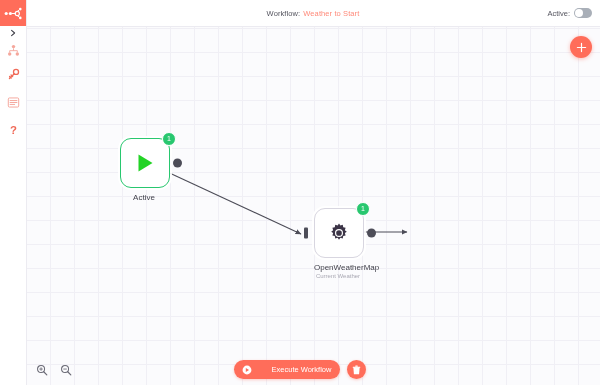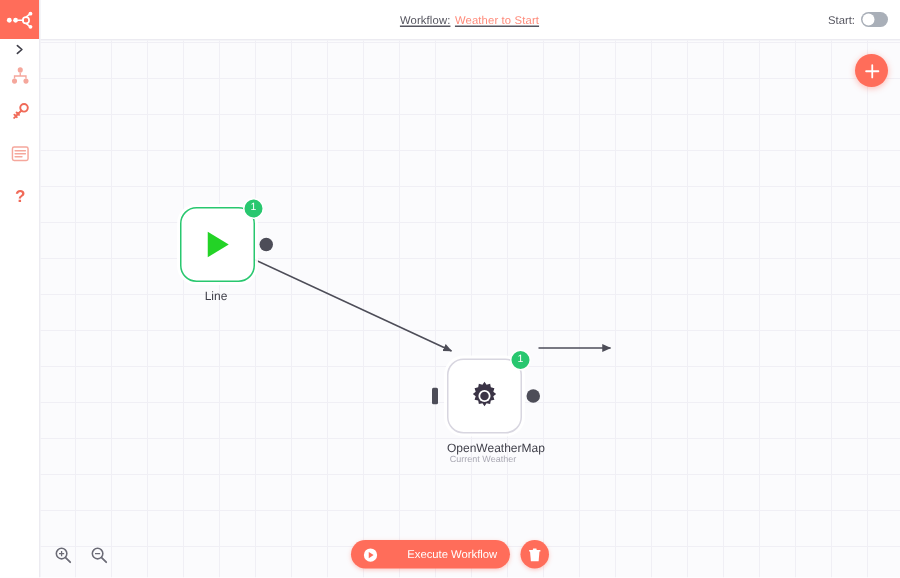--- a/index.html
+++ b/index.html
@@ -50,21 +50,20 @@
     border-bottom: 1px solid #ecebf1;
     z-index: 20;
   }
   #workflow-title {
     position: absolute; left: 0; top: 0;
     width: 574px; height: 26px;
     display: flex; align-items: center; justify-content: center;
     font-size: 7.5px; color: #55555f;
     letter-spacing: .1px;
     white-space: nowrap;
-    text-decoration: underline;
   }
   #workflow-title .wf-label { color: #55555f; margin-right: 3px; }
   #workflow-title .wf-name  { color: #ff8b7b; }
 
   #active-area {
     position: absolute; right: 8px; top: 0;
     height: 26px;
     display: flex; align-items: center; gap: 4px;
   }
   #active-label { font-size: 7.5px; color: #55555f; }
@@ -246,25 +245,25 @@
 
     <div class="node" style="left:94px; top:112px;">
       <div class="node-box">
         <span class="node-badge">1</span>
         <svg width="22" height="22" viewBox="0 0 22 22">
           <path d="M4.5 2.5 L18.5 11 L4.5 19.5 Z" fill="#23d326"></path>
         </svg>
         <span class="endpoint-out"></span>
       </div>
       <div class="node-caption">
-        <div class="node-label">Line</div>
+        <div class="node-label">Active</div>
       </div>
     </div>
 
-    <div class="node" style="left:272px; top:182px;margin-top:31px;">
+    <div class="node" style="left:288px; top:182px;">
       <div class="node-box dim">
         <span class="node-badge">1</span>
         <span class="endpoint-in"></span>
         <svg width="22" height="22" viewBox="0 0 24 24">
           <path fill="#3b3446" d="M12 1.6 l1.5 2.2 2.6-.7 .5 2.6 2.6 .6 -.8 2.6 2.1 1.6 -2.1 1.6 .8 2.6 -2.6 .6 -.5 2.6 -2.6-.7 -1.5 2.2 -1.5-2.2 -2.6 .7 -.5-2.6 -2.6-.6 .8-2.6 -2.1-1.6 2.1-1.6 -.8-2.6 2.6-.6 .5-2.6 2.6 .7 z"></path>
           <circle cx="12" cy="12" r="4.4" fill="#ffffff"></circle>
           <circle cx="12" cy="12" r="3.1" fill="#3b3446"></circle>
         </svg>
         <span class="endpoint-out"></span>
       </div>
@@ -276,21 +275,21 @@
 
 
   </div>
 
   <div id="header">
     <div id="workflow-title">
       <span class="wf-label">Workflow:</span>
       <span class="wf-name">Weather to Start</span>
     </div>
     <div id="active-area">
-      <span id="active-label">Start:</span>
+      <span id="active-label">Active:</span>
       <span id="active-toggle">
         <span class="knob"></span>
       </span>
     </div>
   </div>
 
   <div id="sidebar">
 
     <div id="logo-tile">
       <svg width="18" height="13" viewBox="0 0 18 13">

